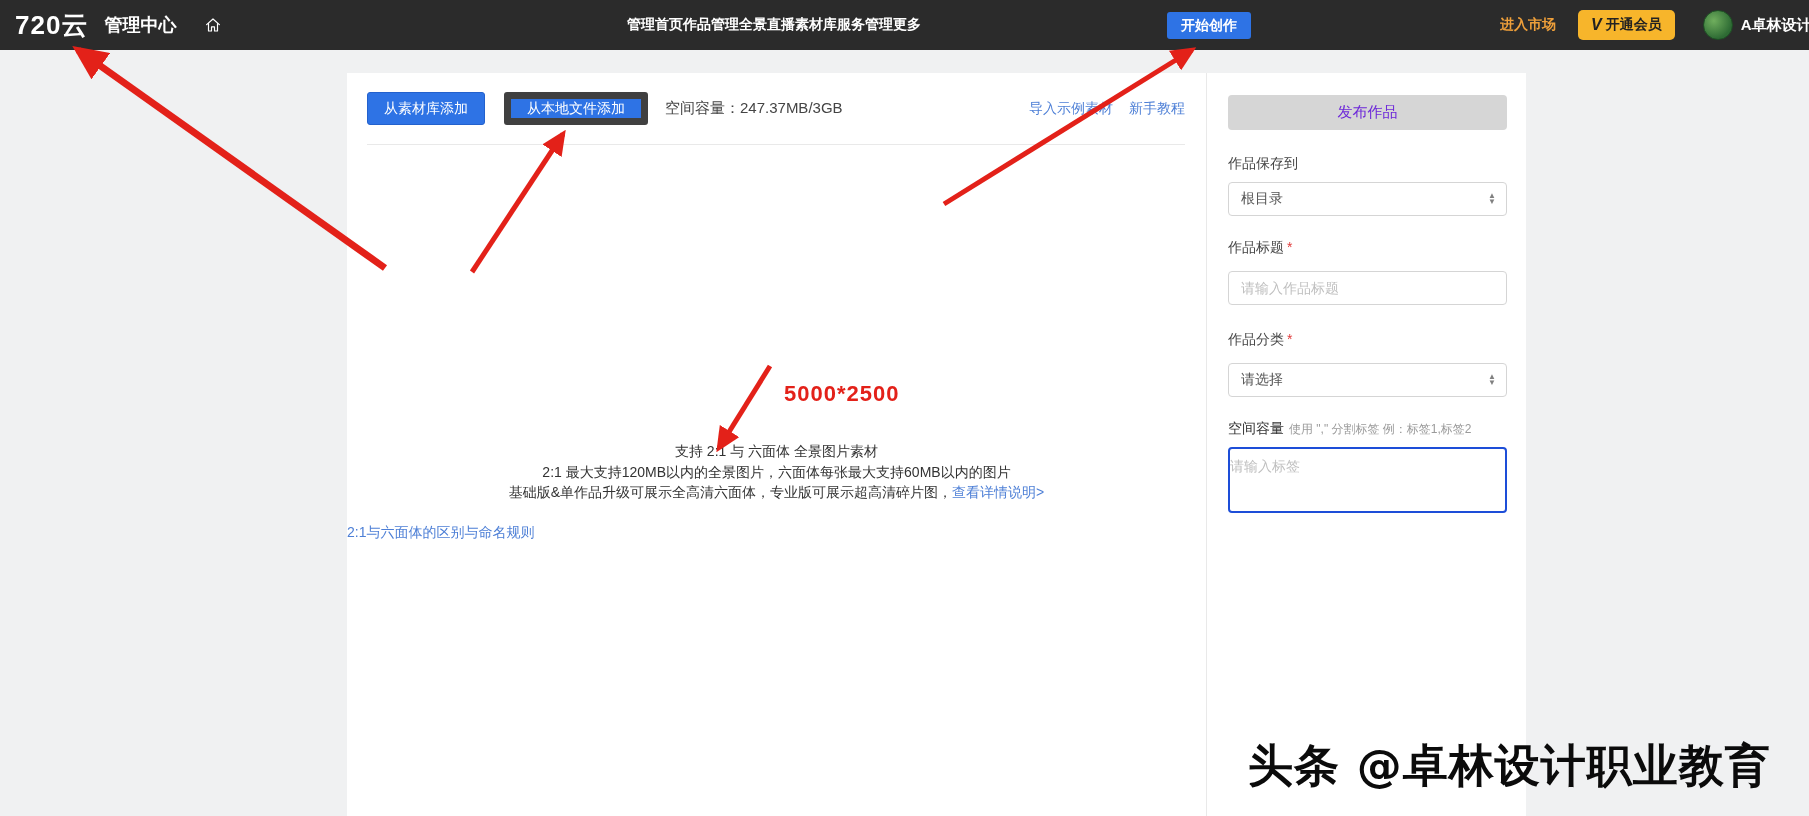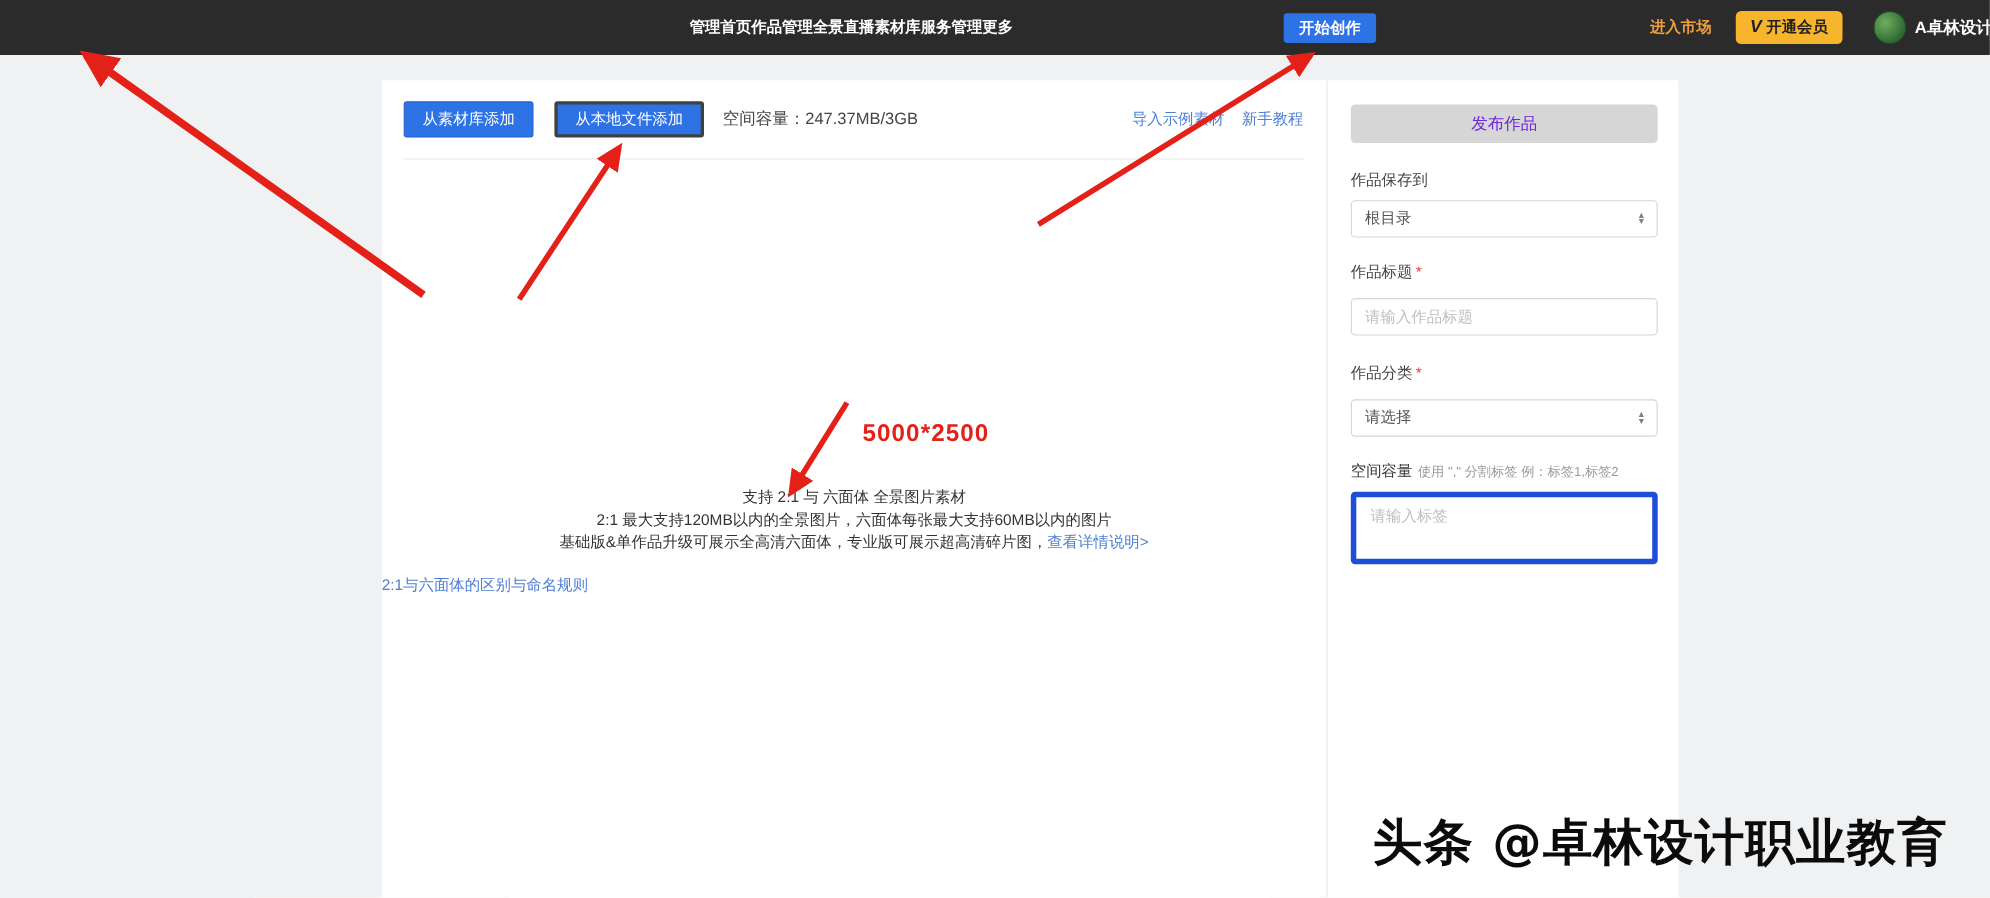--- a/index.html
+++ b/index.html
@@ -46,21 +46,21 @@
   .card {
     position:absolute; left:347px; top:73px; width:1179px; height:743px;
     background:#fff; z-index:1;
   }
   .main-panel { position:absolute; left:0; top:0; width:859px; height:729px; }
   .toolbar { position:absolute; left:20px; right:21px; top:19px; height:33px; display:flex; align-items:center; }
   .btn-blue {
     height:33px; padding:0 16px; background:#2e73e5; color:#fff; font-size:14px;
     border:1px solid #2361cd; border-radius:3px; cursor:pointer; white-space:nowrap;
   }
-  .btn-blue.focused { border:3px solid #404040; }
+  .btn-blue.focused { border:7px solid #404040; }
   .btn-blue + .btn-blue { margin-left:19px; }
   .capacity { margin-left:17px; font-size:15px; color:#444; white-space:nowrap; }
   .toolbar-links { margin-left:auto; display:flex; gap:16px; }
   .link { color:#4d7fd6; font-size:14px; cursor:pointer; text-decoration:none; white-space:nowrap; }
   .toolbar-sep { position:absolute; left:20px; right:21px; top:71px; border-top:1px solid #e9e9e9; }
 
   .size-label {
     position:absolute; left:437px; top:308px; color:#e32119;
     font-size:22px; font-weight:600; letter-spacing:1px;
   }
@@ -94,37 +94,46 @@
     border:none; outline:none; width:100%; font-size:14px; color:#333;
     font-family:"Liberation Sans", sans-serif; background:transparent;
   }
   .txt-input input::placeholder, textarea::placeholder { color:#bfbfbf; }
   .mt14 { margin-top:14px; }
   .mt21 { margin-top:26px; }
   .mt23 { margin-top:23px; }
   .tags-label-row { margin-top:23px; font-size:14px; color:#333; white-space:nowrap; }
   .tags-hint { font-size:12px; color:#9a9a9a; margin-left:5px; }
   .tags-area {
-    margin-top:9px; width:279px; height:66px; border:5px solid #1d4ed8; border-radius:4px;
-    padding:9px 13px; font-size:14px; color:#a21caf; resize:none; outline:none;
+    margin-top:9px; width:279px; height:66px; border:2px solid #1d4ed8; border-radius:4px;
+    padding:9px 0; font-size:14px; color:#a21caf; resize:none; outline:none;
     font-family:"Liberation Sans", sans-serif;
   }
 
   
   .arrows { position:absolute; left:0; top:0; width:1809px; height:816px; z-index:50; pointer-events:none; }
   .watermark {
     position:absolute; left:1248px; top:736px; z-index:40;
     font-size:45px; font-weight:800; color:#0b0b0b; letter-spacing:1px;
     font-family:"DejaVu Sans", sans-serif; white-space:nowrap;
   }
 </style>
 </head>
 <body>
 
 <header class="navbar">
+  <div class="nav-left">
+    <span class="logo">720云</span>
+    <span class="nav-title">管理中心</span>
+    <span class="home-ic">
+      <svg viewBox="0 0 24 24" width="18" height="18">
+          <path d="M3.5 11.5 L12 4 L20.5 11.5 M6 10 V20 H10 V14.5 H14 V20 H18 V10" stroke="#ffffff" stroke-width="1.6" fill="none" stroke-linecap="round" stroke-linejoin="round"></path>
+        </svg>
+    </span>
+  </div>
   <nav class="nav-center">
     <span class="nav-item">管理首页</span>
     <span class="nav-item">作品管理</span>
     <span class="nav-item">全景直播</span>
     <span class="nav-item">素材库</span>
     <span class="nav-item">服务管理</span>
     <span class="nav-item">更多</span>
   </nav>
   <button class="btn-create">开始创作</button>
   <div class="nav-right">

